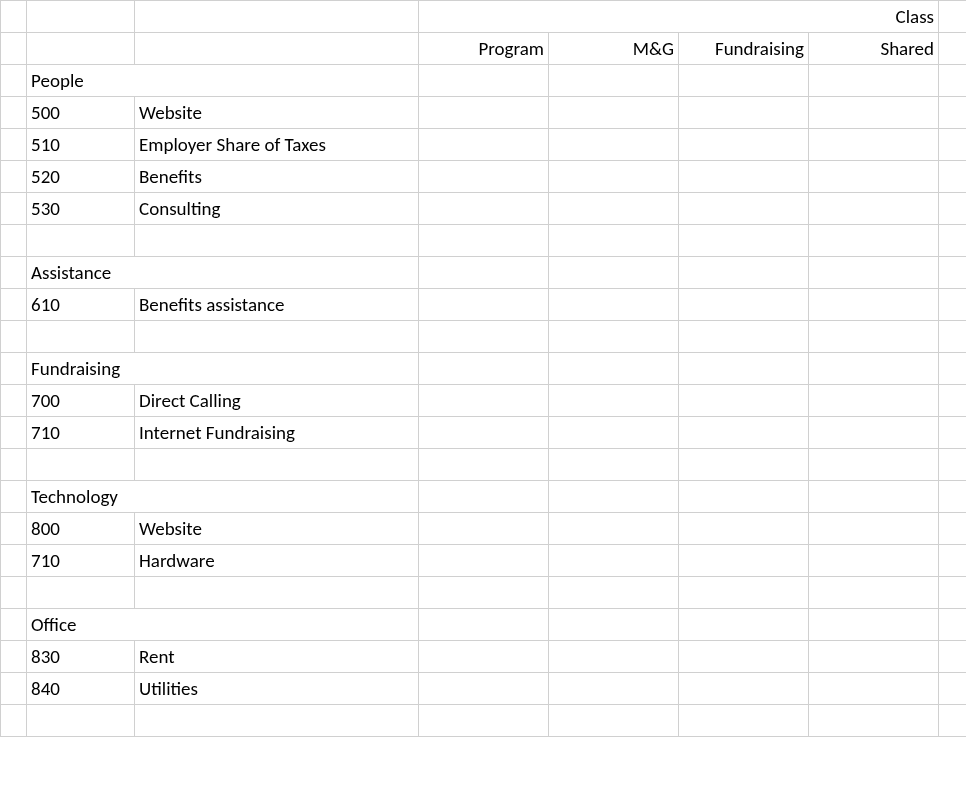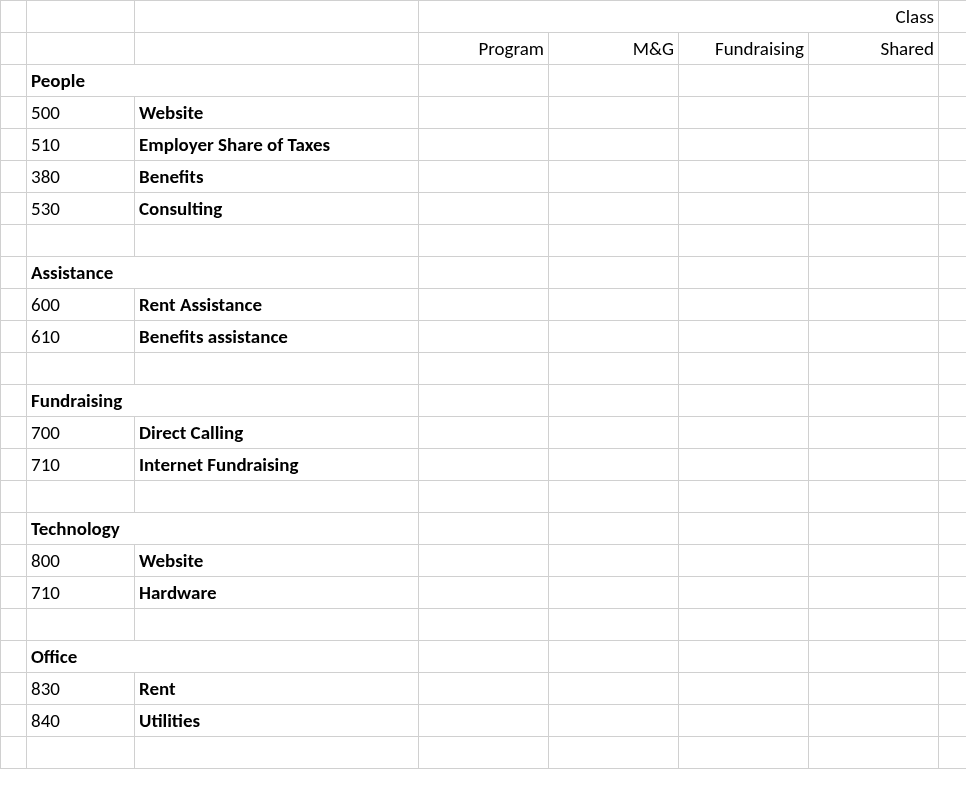--- a/index.html
+++ b/index.html
@@ -27,21 +27,21 @@
     }
     .col-a { width: 26px; }
     .col-b { width: 108px; }
     .col-c { width: 284px; }
     .col-d { width: 130px; }
     .col-e { width: 130px; }
     .col-f { width: 130px; }
     .col-g { width: 130px; }
     .col-h { width: 28px; }
     .right { text-align: left; }
-    .left { text-align: left; font-weight: bold; }
+    .left { text-align: left; }
     .hdr { text-align: right; }
   </style>
 </head>
 <body>
 
 <table>
   <colgroup>
     <col class="col-a">
       <col class="col-b">
       <col class="col-c">
@@ -96,21 +96,21 @@
       <td class="right">510</td>
       <td class="left">Employer Share of Taxes</td>
       <td></td>
         <td></td>
         <td></td>
         <td></td>
         <td></td>
     </tr>
     <tr>
       <td></td>
-      <td class="right">380</td>
+      <td class="right">520</td>
       <td class="left">Benefits</td>
       <td></td>
         <td></td>
         <td></td>
         <td></td>
         <td></td>
     </tr>
     <tr>
       <td></td>
       <td class="right">530</td>
@@ -136,30 +136,20 @@
       <td></td>
       <td colspan="2" class="left">Assistance</td>
       <td></td>
         <td></td>
         <td></td>
         <td></td>
         <td></td>
     </tr>
     <tr>
       <td></td>
-      <td class="right">600</td>
-      <td class="left">Rent Assistance</td>
-      <td></td>
-        <td></td>
-        <td></td>
-        <td></td>
-        <td></td>
-    </tr>
-    <tr>
-      <td></td>
       <td class="right">610</td>
       <td class="left">Benefits assistance</td>
       <td></td>
         <td></td>
         <td></td>
         <td></td>
         <td></td>
     </tr>
     <tr>
       <td></td>

